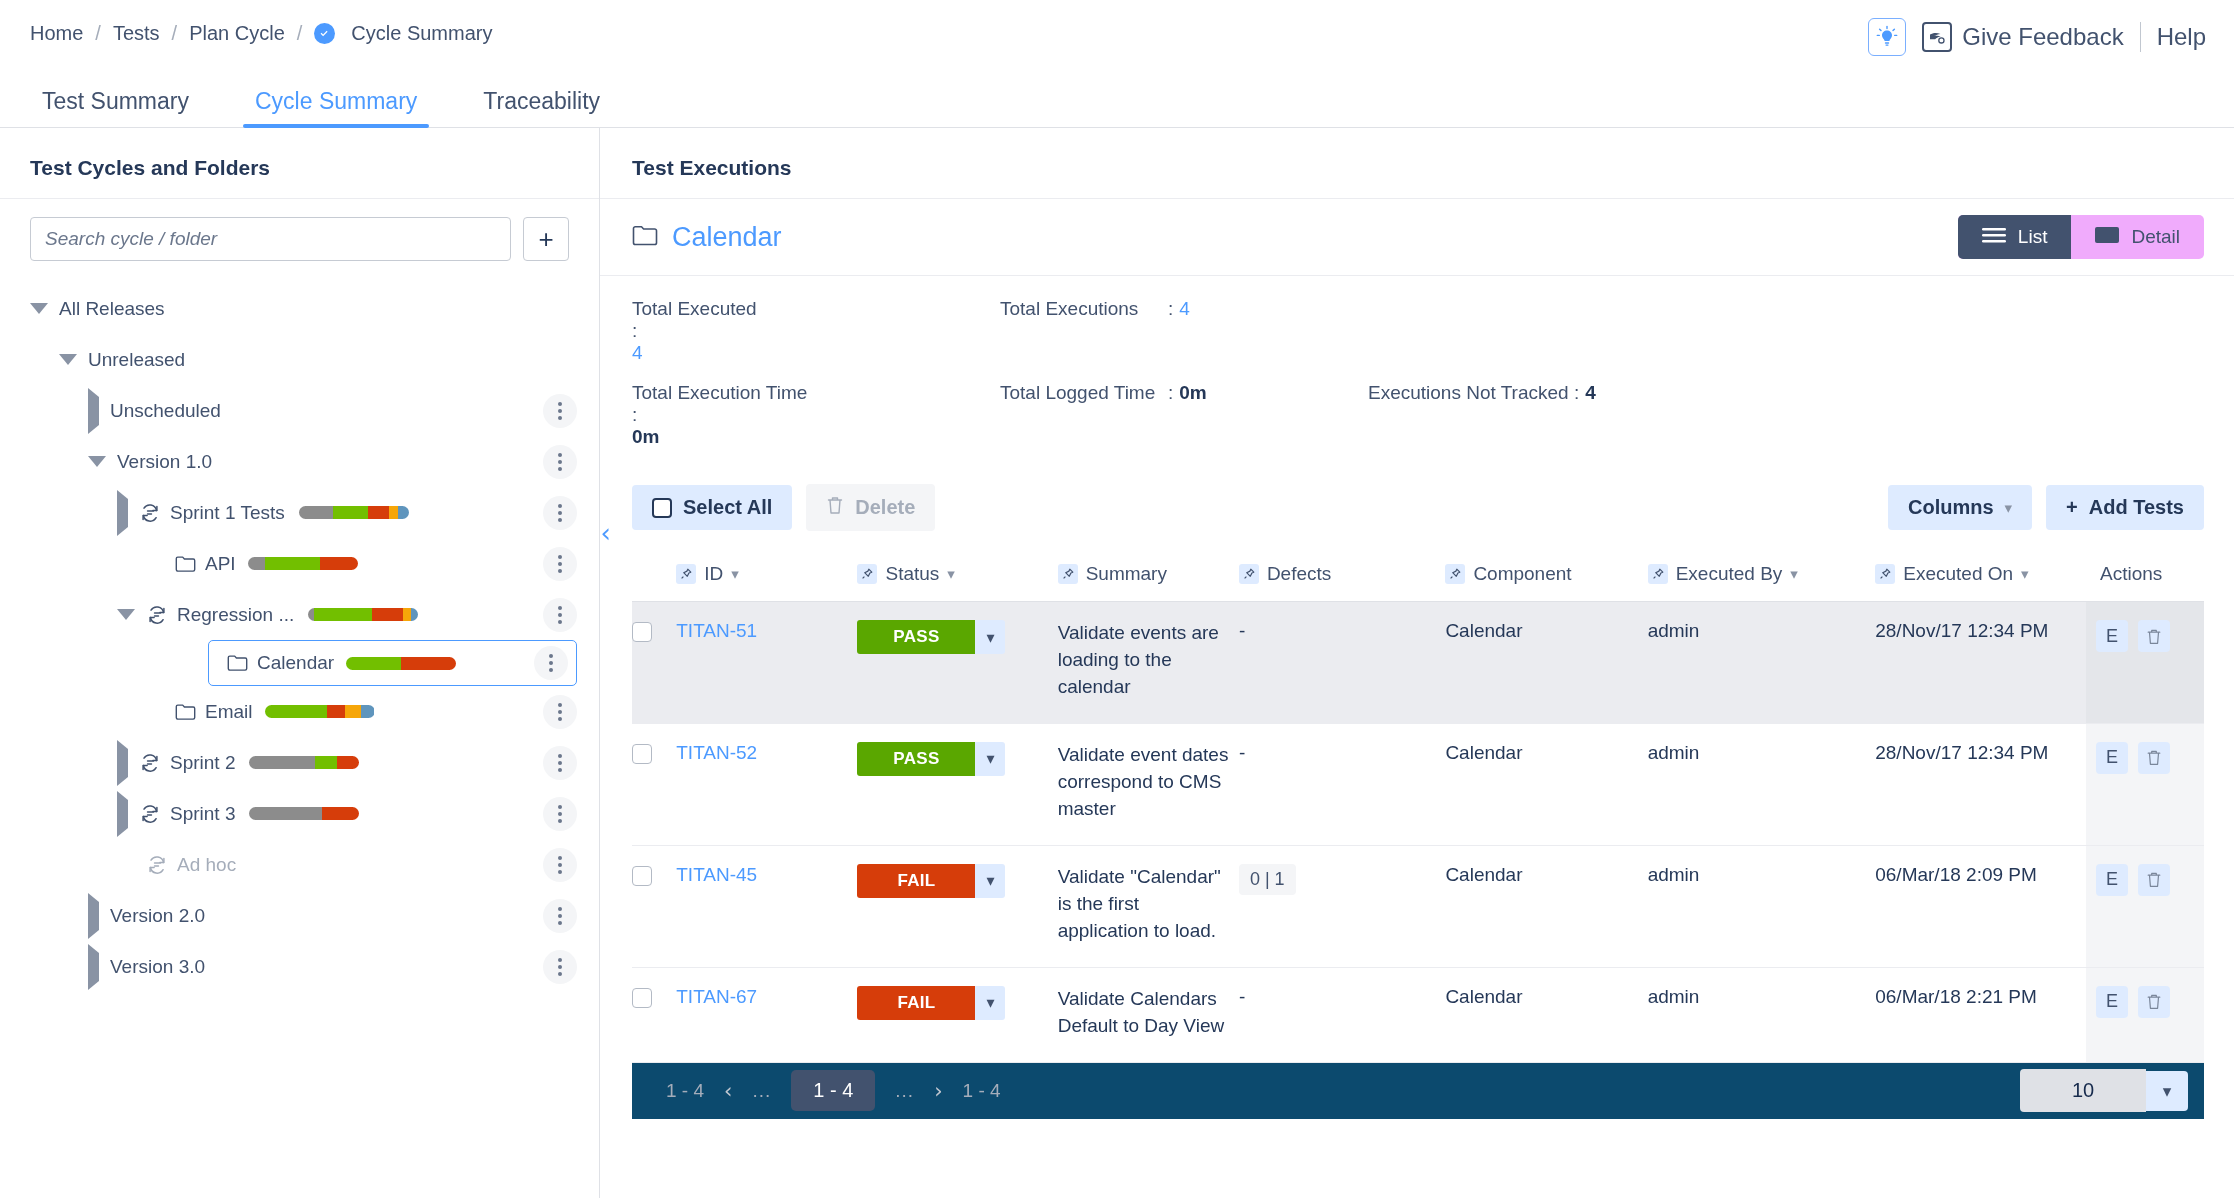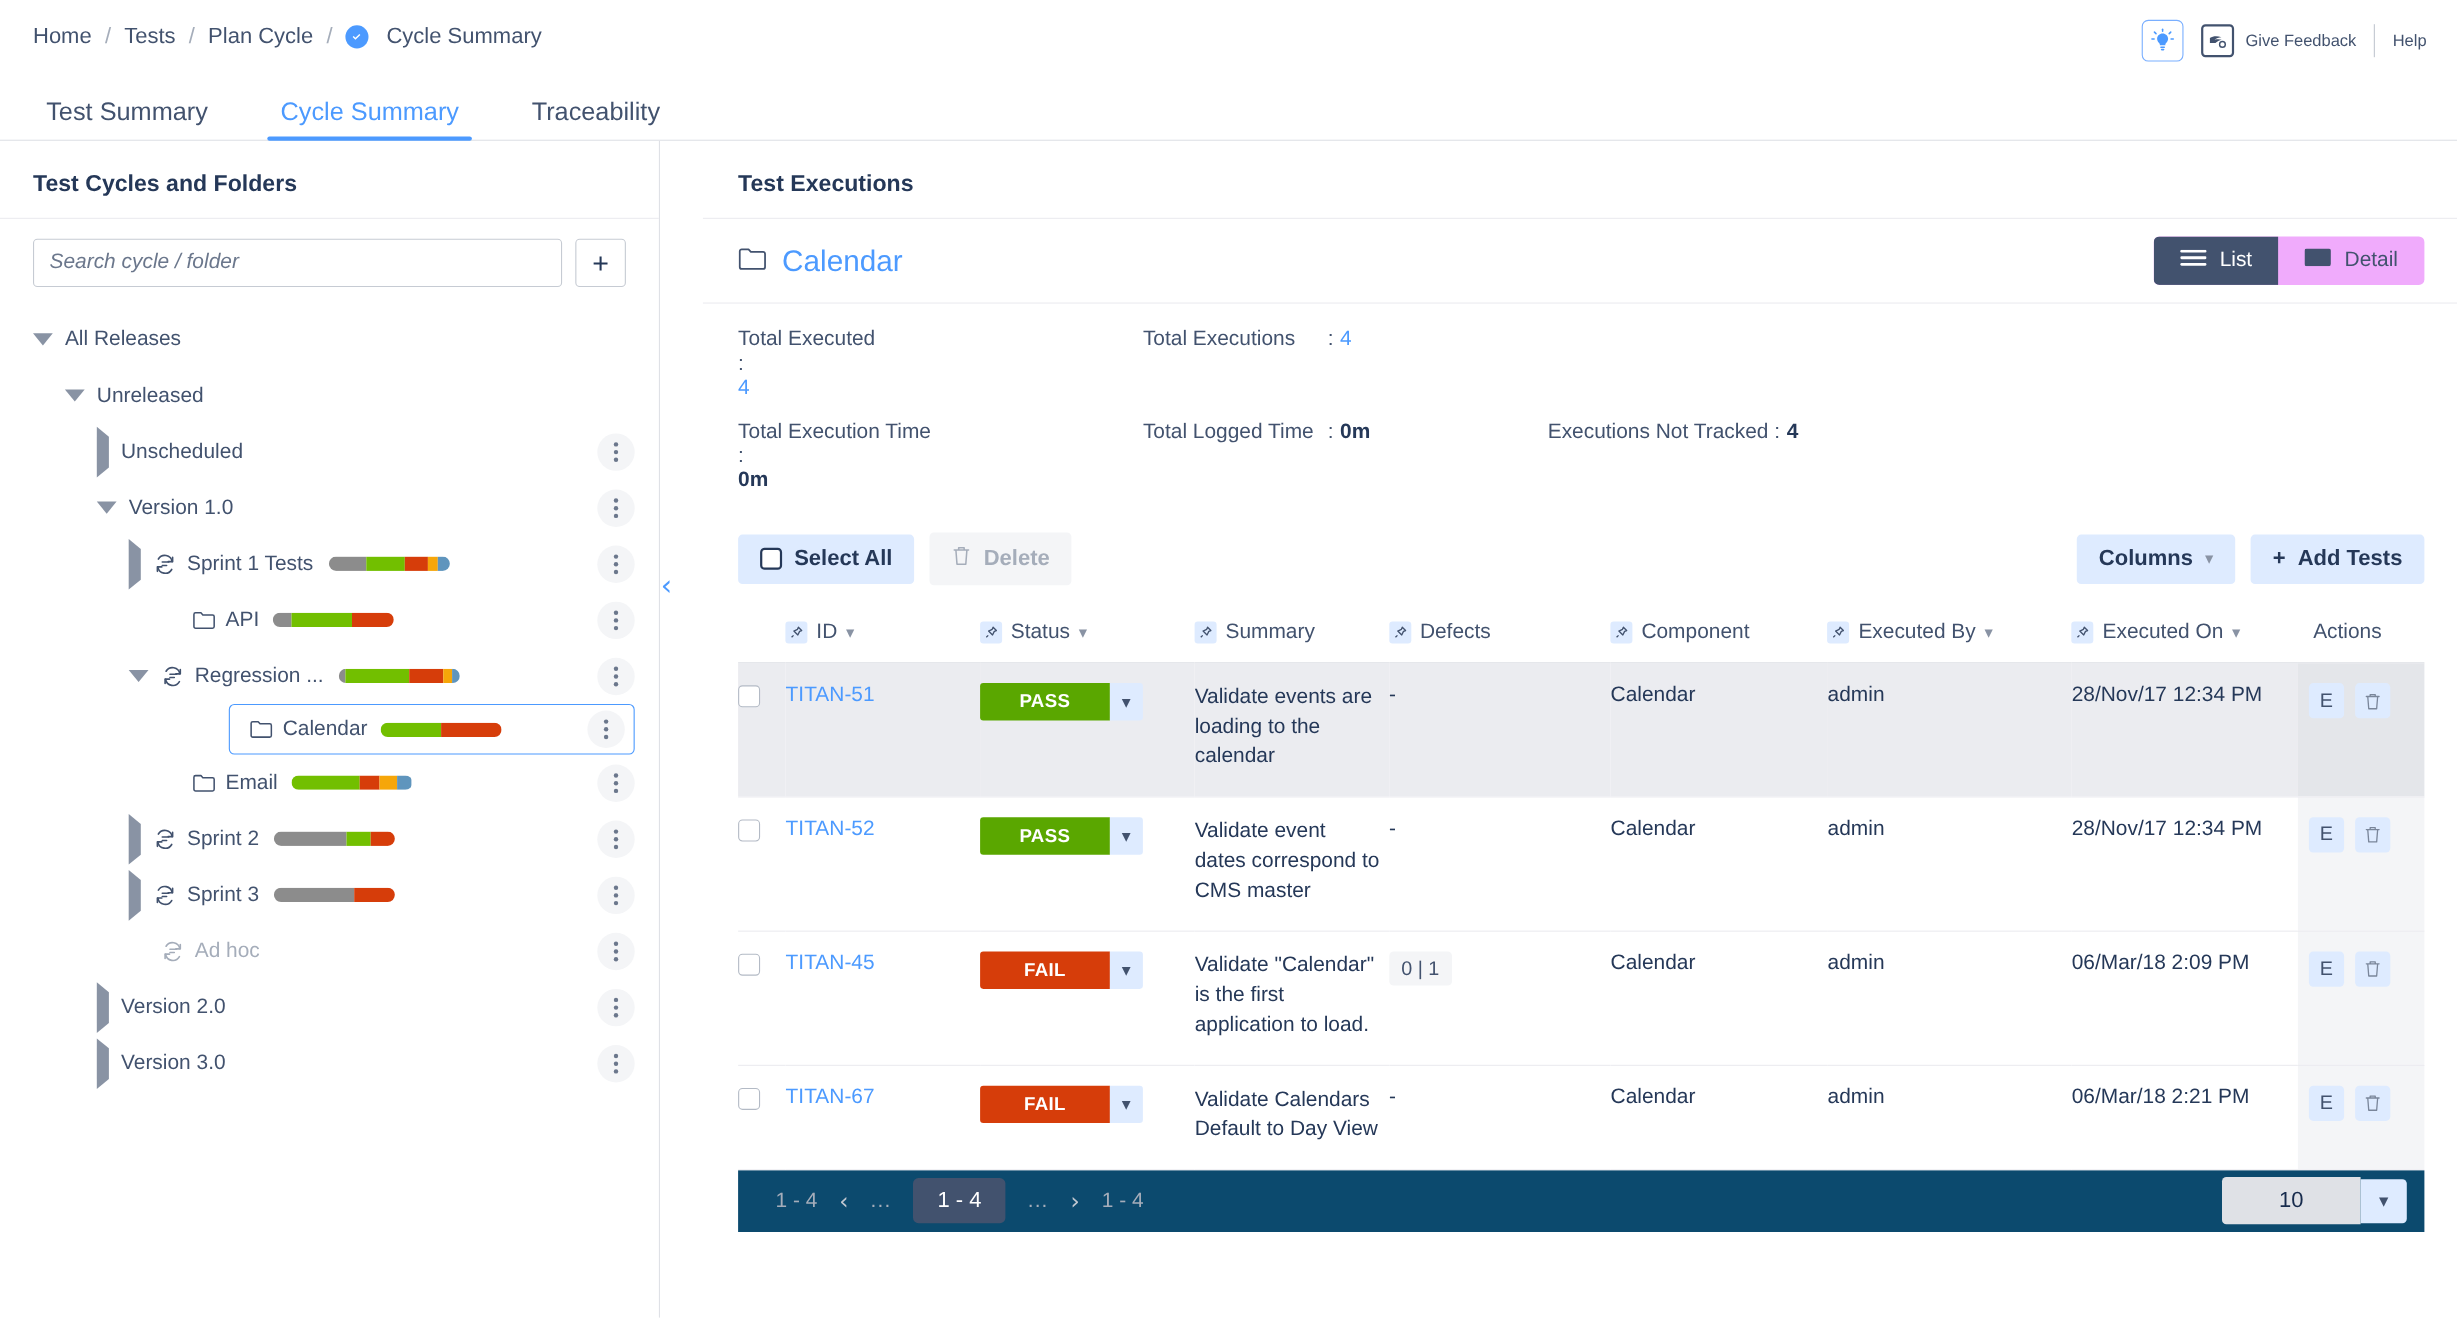--- a/index.html
+++ b/index.html
@@ -25,21 +25,21 @@
     background: #4c9aff; display: inline-flex;
     align-items: center; justify-content: center;
     margin-right: 4px;
   }
   .bc-check svg { width: 13px; height: 13px; }
   .bc-current { color: #42526e; }
 
   .topright {
     position: absolute; right: 28px; top: 18px;
     display: flex; align-items: center; gap: 16px;
-    font-size: 15px; color: #42526e;
+    font-size: 24px; color: #42526e;
   }
   .bulb-box {
     width: 38px; height: 38px; border: 1.5px solid #7aafff;
     border-radius: 6px; display: flex; align-items: center;
     justify-content: center; background: #fff;
   }
   .fb-box {
     width: 30px; height: 30px; border: 2px solid #42526e;
     border-radius: 4px; display: flex; align-items: center;
     justify-content: center;
@@ -61,21 +61,21 @@
     margin-right: 42px; position: relative; cursor: pointer;
     white-space: nowrap;
   }
   .tab.active { color: #4c9aff; }
   .tab.active::after {
     content: ""; position: absolute; left: 0; right: 0; bottom: 0;
     height: 4px; background: #4c9aff; border-radius: 2px; z-index: 2;
   }
 
   
-  .main { display: flex; height: 1070px; position: relative; gap: 39px; }
+  .main { display: flex; height: 1070px; position: relative; }
   .left {
     width: 600px; padding: 28px 0 0 0; position: relative;
     border-right: 1px solid #dfe1e6;
   }
   .right { flex: 1; padding: 28px 0 0 0; position: relative; }
 
   .panel-title {
     font-size: 21px; font-weight: bold; color: #253858;
     padding: 0 30px 18px 30px;
   }

